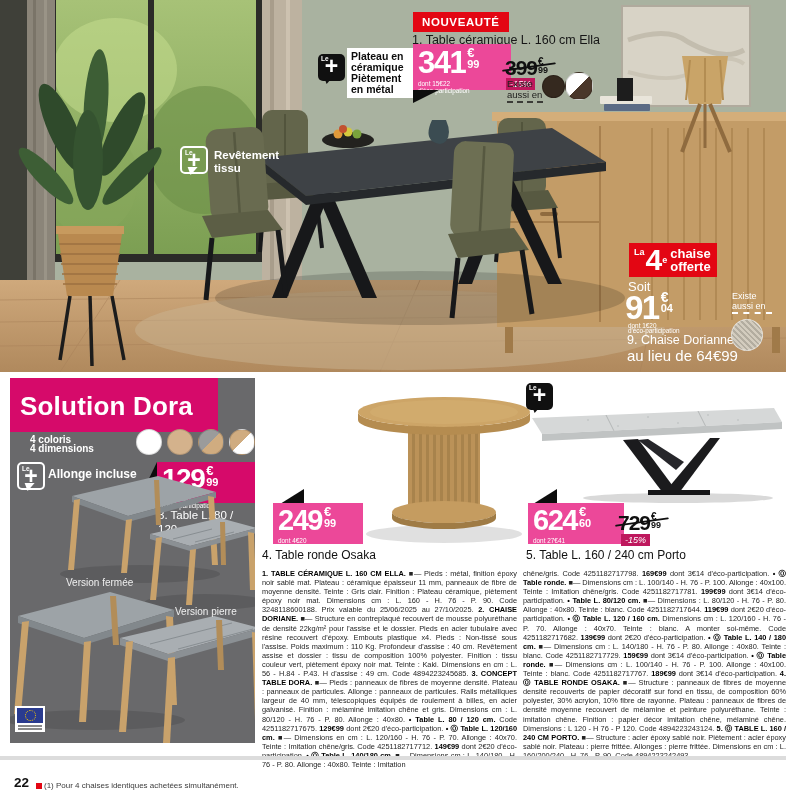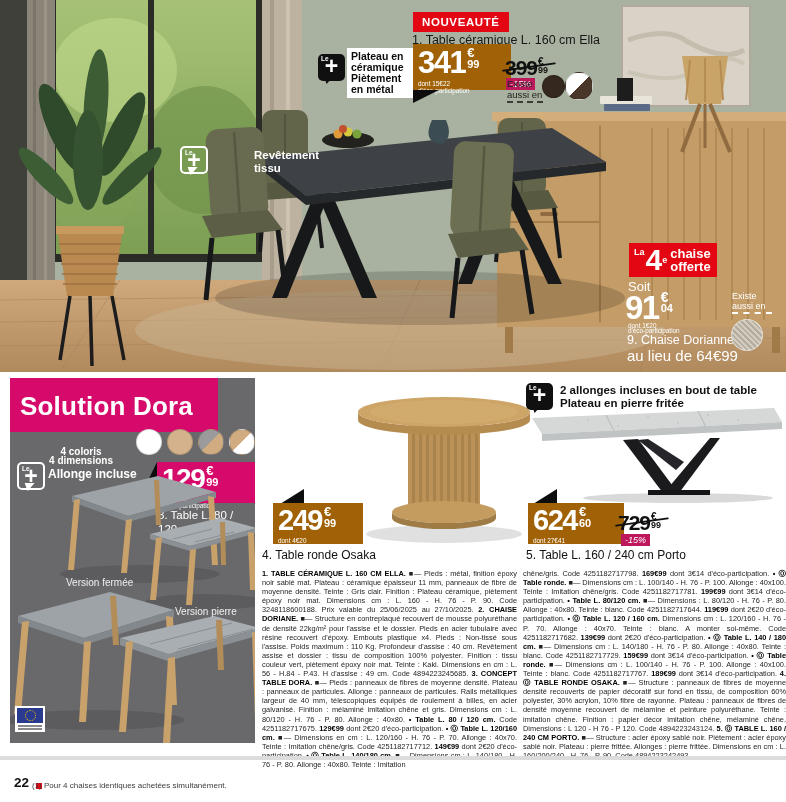--- a/index.html
+++ b/index.html
@@ -22,21 +22,21 @@
 
   .bubble-text-box{position:absolute;background:#fff;color:#0c0c0c;font-weight:bold;
      font-size:10.5px;line-height:11px;padding:3px 4px;}
   .bubble-text-plain{position:absolute;color:#fff;font-weight:bold;font-size:11.5px;line-height:12.5px;}
   .bubble-text-dark{position:absolute;color:#111;font-weight:bold;font-size:11.5px;line-height:13px;}
 
   .tag-red{position:absolute;background:#e30613;color:#fff;font-weight:bold;
      font-size:11.5px;letter-spacing:.6px;padding:4px 9px;}
   .prod-title{position:absolute;color:#161616;font-size:12.5px;}
 
-  .badge{position:absolute;background:#a16207;color:#fff;padding:3px 5px 4px;}
+  .badge{position:absolute;background:#ec4899;color:#fff;padding:3px 5px 4px;}
   .badge.magenta{background:#d60a6a;}
   .pmain{display:flex;line-height:1;font-weight:bold;color:#fff;}
   .pint{font-size:31px;letter-spacing:-1.5px;}
   .pside{display:flex;flex-direction:column;margin-left:2px;}
   .pcur{font-size:13px;line-height:12px;}
   .pdec{font-size:11px;line-height:11px;}
   .peco{font-size:6.4px;line-height:7.4px;margin-top:2px;color:#fff;}
 
   .fold-down{position:absolute;background:#0d0d0d;clip-path:polygon(0 0,100% 0,0 100%);}
   .fold-up{position:absolute;background:#0d0d0d;clip-path:polygon(100% 0,100% 100%,0 100%);}
@@ -67,21 +67,21 @@
 
   
   .fabric{position:absolute;width:30px;height:30px;border-radius:50%;
      background:repeating-linear-gradient(45deg,#d3ccbe 0 2px,#b3ada0 2px 4px);
      border:1px solid rgba(255,255,255,.5);}
 
   
   .dora{position:absolute;left:10px;top:378px;width:245px;height:365px;background:#69696b;overflow:hidden;}
   .dora-pink{position:absolute;left:0;top:0;width:208px;height:54px;background:#d60a6a;}
   .dora-title{position:absolute;left:10px;top:13px;color:#fff;font-weight:bold;font-size:26px;letter-spacing:.2px;}
-  .coloris{position:absolute;left:20px;top:69px;width:102px;text-align:center;color:#fff;
+  .coloris{position:absolute;left:20px;top:57px;width:102px;text-align:left;color:#fff;
      font-weight:bold;font-size:10px;line-height:9px;}
   .swatches{position:absolute;left:126px;top:51px;display:flex;gap:5px;}
   .swatch{width:26px;height:26px;border-radius:50%;border:1px solid rgba(0,0,0,.15);box-sizing:border-box;}
   .sw-0{background:#ffffff;}
   .sw-1{background:#d4b28c;}
   .sw-2{background:linear-gradient(135deg,#9b9b9b 0 50%,#d0ac80 50%);}
   .sw-3{background:linear-gradient(135deg,#d0ac80 0 50%,#ffffff 50%);}
   .dora-product{position:absolute;left:148px;top:130px;width:88px;color:#fff;font-size:11.5px;line-height:14px;}
   .version-label{position:absolute;color:#efefef;font-size:10px;}
   .eu-badge{position:absolute;left:5px;top:328px;width:26px;background:#fff;padding:2px;}
@@ -93,21 +93,21 @@
   .fineprint{position:absolute;top:569px;color:#242424;font-size:7.4px;line-height:9.1px;text-align:justify;}
   .fineprint b{color:#000;}
   .fp1{left:262px;width:255px;}
   .fp2{left:523px;width:263px;}
   .prod-name{position:absolute;color:#111;font-size:12px;}
 
   
   .divider{position:absolute;left:0;top:756px;width:786px;height:4px;background:#dcdcdc;}
   .page-num{position:absolute;left:14px;top:775px;font-weight:bold;font-size:13.5px;color:#111;}
   .page-dot{position:absolute;left:36px;top:783px;width:6px;height:6px;background:#e30613;}
-  .footnote{position:absolute;left:32px;top:781px;font-size:8px;color:#3c3c3c;}
+  .footnote{position:absolute;left:44px;top:781px;font-size:8px;color:#3c3c3c;}
 </style>
 </head>
 <body>
 
 <div class="page">
 
   <section class="hero">
     <svg width="786" height="372" viewBox="0 0 786 372">
       <defs>
         <linearGradient id="gGreen" x1="0" y1="0" x2="0" y2="1">
@@ -258,21 +258,21 @@
     <div class="leplus" style="left:318px;top:54px;">
       <span class="le">Le</span>
       <span class="plus">+</span>
     </div>
     <div class="bubble-text-box" style="left:347px;top:48px;width:60px;">Plateau en céramique Piètement en métal</div>
 
     <div class="leplus outline" style="left:180px;top:146px;">
       <span class="le">Le</span>
       <span class="plus">+</span>
     </div>
-    <div class="bubble-text-plain" style="left:214px;top:149px;width:72px;margin-left:40px;">Revêtement tissu</div>
+    <div class="bubble-text-plain" style="left:214px;top:149px;width:72px;">Revêtement tissu</div>
 
     <div class="tag-red" style="left:413px;top:12px;">NOUVEAUTÉ</div>
     <div class="prod-title" style="left:412px;top:33px;">1. Table céramique L. 160 cm Ella</div>
 
     <div class="badge" style="left:413px;top:44px;width:88px;height:39px;">
       <div class="pmain">
         <span class="pint">341</span>
         <span class="pside">
           <span class="pcur">€</span>
           <span class="pdec">99</span>
@@ -448,24 +448,20 @@
     </div>
     <div class="peco">dont 4€20</div>
     <div class="peco" style="margin-top:0;">d'éco-participation</div>
   </div>
   <div class="prod-name" style="left:262px;top:548px;">4. Table ronde Osaka</div>
 
   <div class="leplus" style="left:526px;top:383px;">
     <span class="le">Le</span>
     <span class="plus">+</span>
   </div>
-  <div class="bubble-text-dark" style="left:560px;top:384px;">
-    <div>2 allonges incluses en bout de table</div>
-    <div>Plateau en pierre fritée</div>
-  </div>
 
   <svg class="abs" width="258" height="108" viewBox="0 0 258 108" style="left:528px;top:396px;">
     <ellipse cx="150" cy="102" rx="95" ry="5" fill="#000" opacity=".15"></ellipse>
     <path d="M95,44 L135,97 L150,97 L110,43 Z" fill="#1b1b1d"></path>
     <path d="M182,42 L136,97 L151,97 L192,42 Z" fill="#1b1b1d"></path>
     <path d="M110,44 L148,74 L156,66 L120,43 Z" fill="#26262a"></path>
     <rect x="120" y="94" width="62" height="5" fill="#151517"></rect>
     <polygon points="4,22 246,12 254,26 14,38" fill="#d6d8d8"></polygon>
     <g fill="#bfc2c2" opacity=".8">
       <circle cx="60" cy="24" r="1"></circle>

